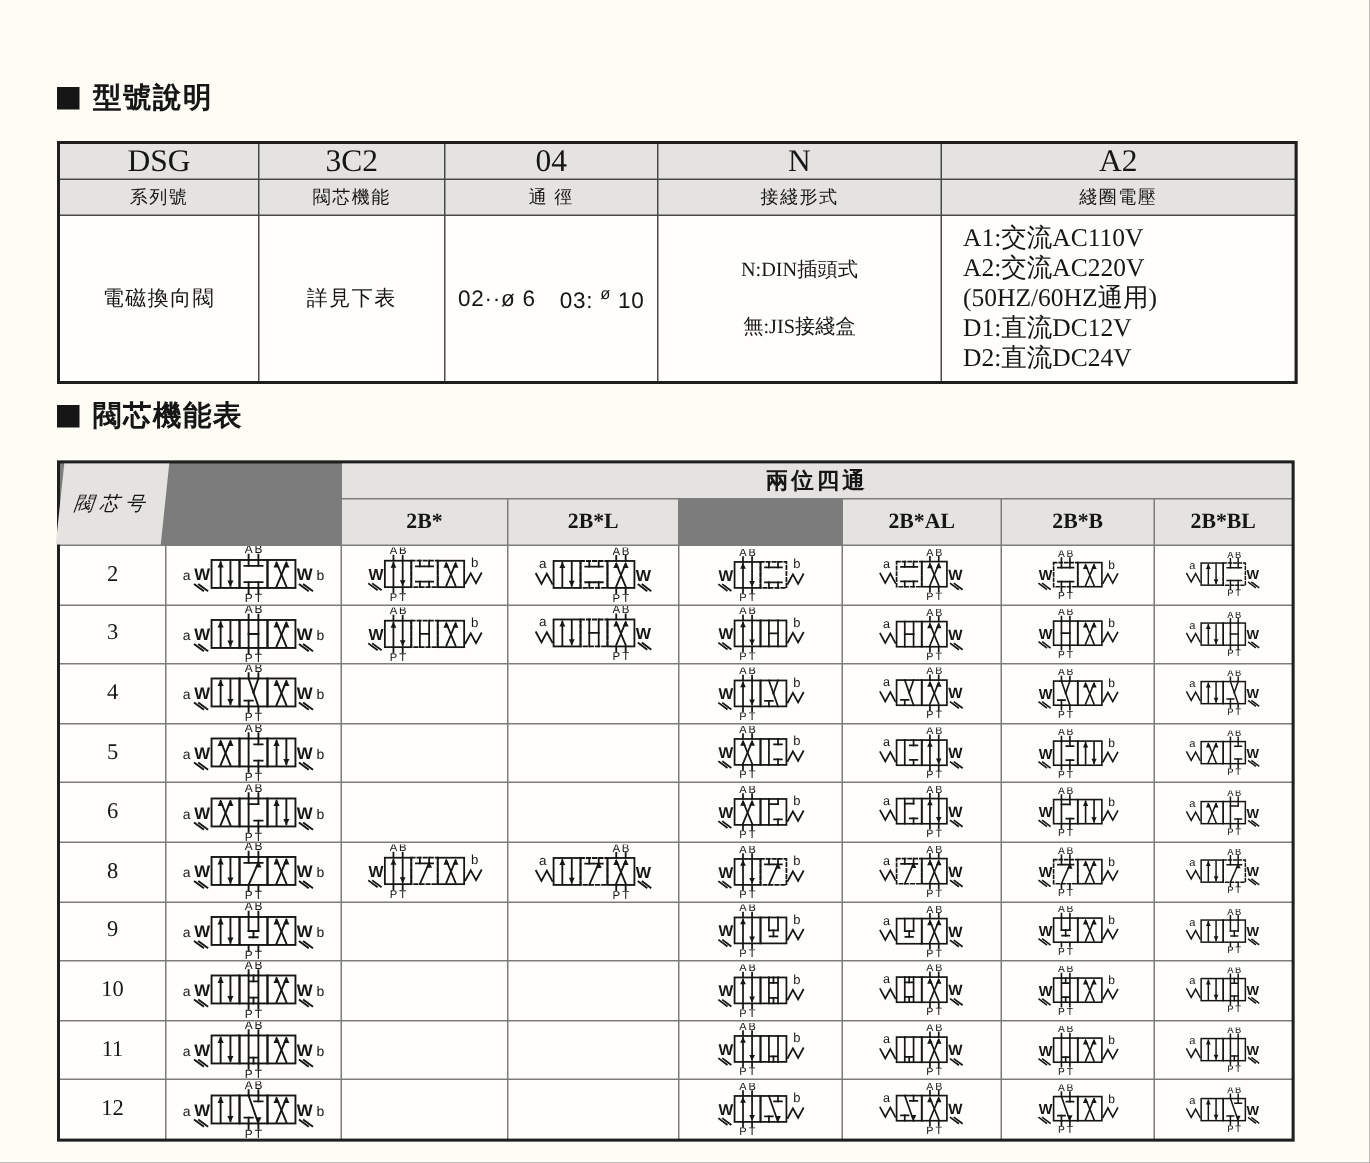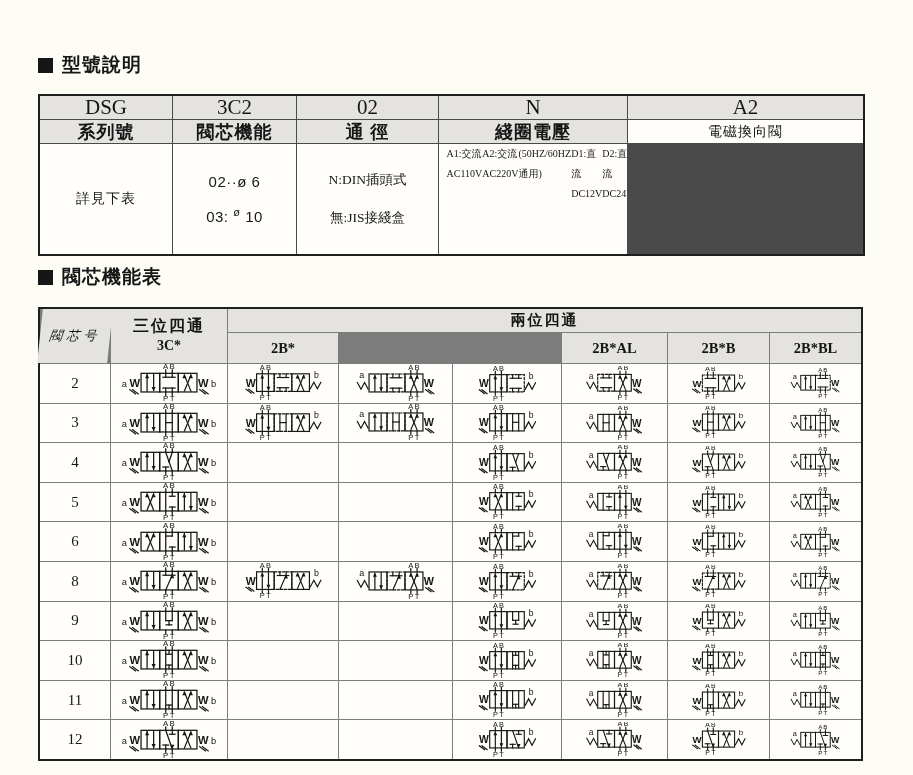--- a/index.html
+++ b/index.html
@@ -26,29 +26,29 @@
       grid-template-columns:132px 123px 141px 188px 235px;
       grid-template-rows:23px 23px 110px}
   #t2{top:307px;background:var(--t2-line,#7c7c7c);
       grid-template-columns:70px 116px 110px 113px 108px 105px 101px 91px;
       grid-template-rows:23px 30px repeat(10,38.6px)}
 
   .cell{background:var(--cell-bg,#fffefa);display:flex;align-items:center;justify-content:center;
         overflow:hidden;position:relative}
   .hdr{background:var(--header-bg,#e4e3e0)}
   .code{font-size:21px}
-  .lbl{font-size:18px;font-weight:700;letter-spacing:1px}
+  .lbl{font-size:12px;font-weight:400;letter-spacing:1px}
   .body-text{font-size:14px;letter-spacing:1px}
 
-  .dia{flex-direction:column;gap:16px;font-family:"Liberation Sans","DejaVu Sans",sans-serif;
+  .dia{gap:16px;font-family:"Liberation Sans","DejaVu Sans",sans-serif;
        font-size:15px;letter-spacing:.5px}
   .dia sup{font-size:11px;vertical-align:6px}
   .wiring{flex-direction:column;gap:20px;font-size:13.5px}
-  .volt{flex-direction:row;align-items:flex-start;justify-content:center;
-        padding-left:14px;font-size:10px;line-height:20px}
+  .volt{flex-direction:column;align-items:flex-start;justify-content:center;
+        padding-left:14px;font-size:17px;line-height:20px}
 
   .spool-hdr{font-style:italic;font-size:13px;letter-spacing:4px;transform:skewX(-6deg)}
   .c3hdr{flex-direction:column;line-height:20px}
   .c3hdr .l1{font-size:16px;font-weight:700;letter-spacing:2px}
   .c3hdr .l2{font-size:14px;font-weight:700}
   .span-hdr{font-size:15px;font-weight:700;letter-spacing:2px}
   .sub-hdr{font-size:14.5px;font-weight:600}
   .num{font-size:15px}
 
   .sym svg{display:block}
@@ -60,27 +60,28 @@
 <body>
 
 <div class="sec-title" id="title1">
   <span class="sq"></span>
   <span>型號說明</span>
 </div>
 
 <div class="grid" id="t1">
   <div class="cell hdr code">DSG</div>
   <div class="cell hdr code">3C2</div>
-  <div class="cell hdr code">02</div>
+  <div class="cell hdr code">04</div>
   <div class="cell hdr code">N</div>
   <div class="cell hdr code">A2</div>
 
   <div class="cell hdr lbl">系列號</div>
   <div class="cell hdr lbl">閥芯機能</div>
   <div class="cell hdr lbl">通 徑</div>
+  <div class="cell hdr lbl">接綫形式</div>
   <div class="cell hdr lbl">綫圈電壓</div>
 
   <div class="cell body-text">電磁換向閥</div>
   <div class="cell body-text">詳見下表</div>
   <div class="cell dia">
     <span>02··ø 6</span>
     <span><span>03:</span> <sup>ø</sup> <span>10</span></span>
   </div>
   <div class="cell wiring">
     <span>N:DIN插頭式</span>
@@ -95,26 +96,23 @@
   </div>
 </div>
 
 <div class="sec-title" id="title2">
   <span class="sq"></span>
   <span>閥芯機能表</span>
 </div>
 
 <div class="grid" id="t2">
   <div class="cell hdr spool-hdr" style="grid-area:1/1/3/2">閥芯号</div>
-  <div class="cell hdr c3hdr" style="grid-area:1/2/3/3">
-    <span class="l1">三位四通</span>
-    <span class="l2">3C*</span>
-  </div>
   <div class="cell hdr span-hdr" style="grid-area:1/3/2/9">兩位四通</div>
   <div class="cell hdr sub-hdr" style="grid-area:2/3/3/4">2B*</div>
+  <div class="cell hdr sub-hdr" style="grid-area:2/4/3/5">2B*L</div>
   <div class="cell hdr sub-hdr" style="grid-area:2/6/3/7">2B*AL</div>
   <div class="cell hdr sub-hdr" style="grid-area:2/7/3/8">2B*B</div>
   <div class="cell hdr sub-hdr" style="grid-area:2/8/3/9">2B*BL</div>
 <div class="cell num" style="grid-area: 3 / 1;">2</div>
     <div class="cell sym" style="grid-area: 3 / 2;">
       <svg viewBox="0 0 118 41" width="110">
         <g class="st">
           <rect x="29" y="10" width="20" height="20"></rect>
           <line x1="35.5" y1="11.5" x2="35.5" y2="29"></line>
           <polygon points="35.5,10.8 33.3,15.3 37.7,15.3"></polygon>

